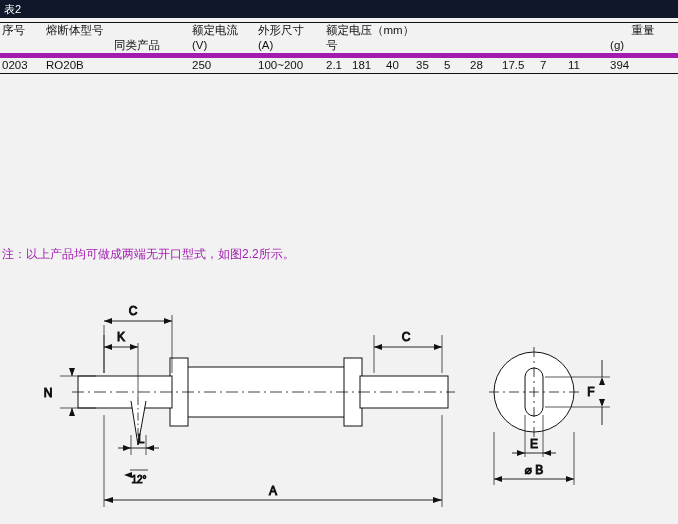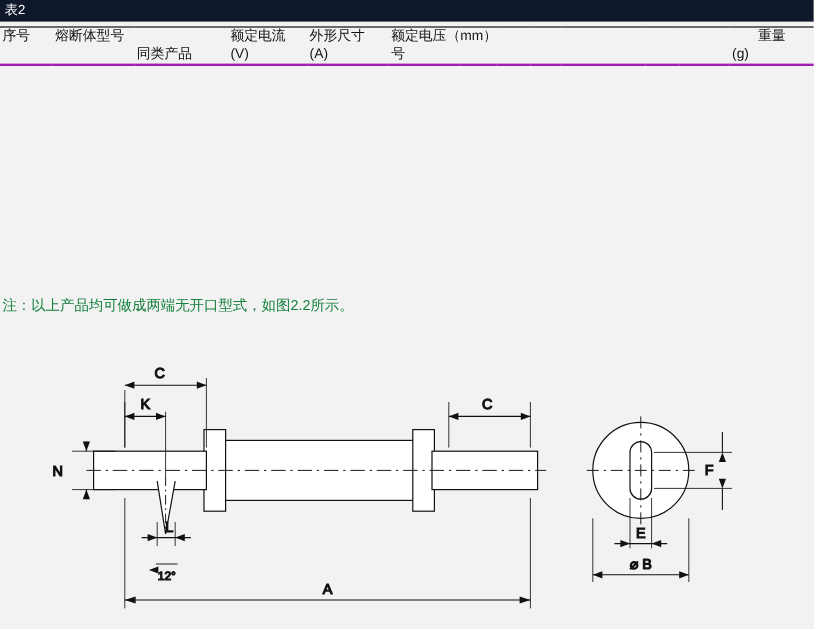--- a/index.html
+++ b/index.html
@@ -56,38 +56,38 @@
     vertical-align: bottom;
     line-height: 15px;
     white-space: nowrap;
     overflow: visible;
   }
   .rule-top td {
     border-top: 1.4px solid #111;
     margin-left: 25px;
   }
   .rule-mid td {
-    border-bottom: 2px solid #a21caf;
+    border-bottom: 5px solid #a21caf;
   }
   .rule-bot td {
     border-bottom: 1.4px solid #111;
   }
   .hdr-row td {
     line-height: 16px;
   }
 
   
 
   
   .note {
     position: absolute;
     left: 2px;
     top: 246px;
     font-size: 12px;
-    color: #15803d;
+    color: #a21caf;
   }
 
   
   .drawing {
     position: absolute;
     left: 0;
     top: 285px;
     width: 678px;
     height: 239px;
   }
@@ -153,20 +153,37 @@
           <td></td>
           <td></td>
           <td></td>
           <td></td>
           <td></td>
           <td></td>
           <td></td>
           <td>(g)</td>
         </tr>
 
+        <tr class="rule-bot">
+          <td>0203</td>
+          <td>RO20B</td>
+          <td></td>
+          <td>250</td>
+          <td>100~200</td>
+          <td>2.1</td>
+          <td>181</td>
+          <td>40</td>
+          <td>35</td>
+          <td>5</td>
+          <td>28</td>
+          <td>17.5</td>
+          <td>7</td>
+          <td>11</td>
+          <td>394</td>
+        </tr>
       </tbody>
     </table>
   </div>
 
   <div class="note">注：以上产品均可做成两端无开口型式，如图2.2所示。</div>
 
   <div class="drawing">
     <svg width="678" height="239" viewBox="0 0 678 239" xmlns="http://www.w3.org/2000/svg">
       <g stroke="#111" fill="none" stroke-width="1">
 

